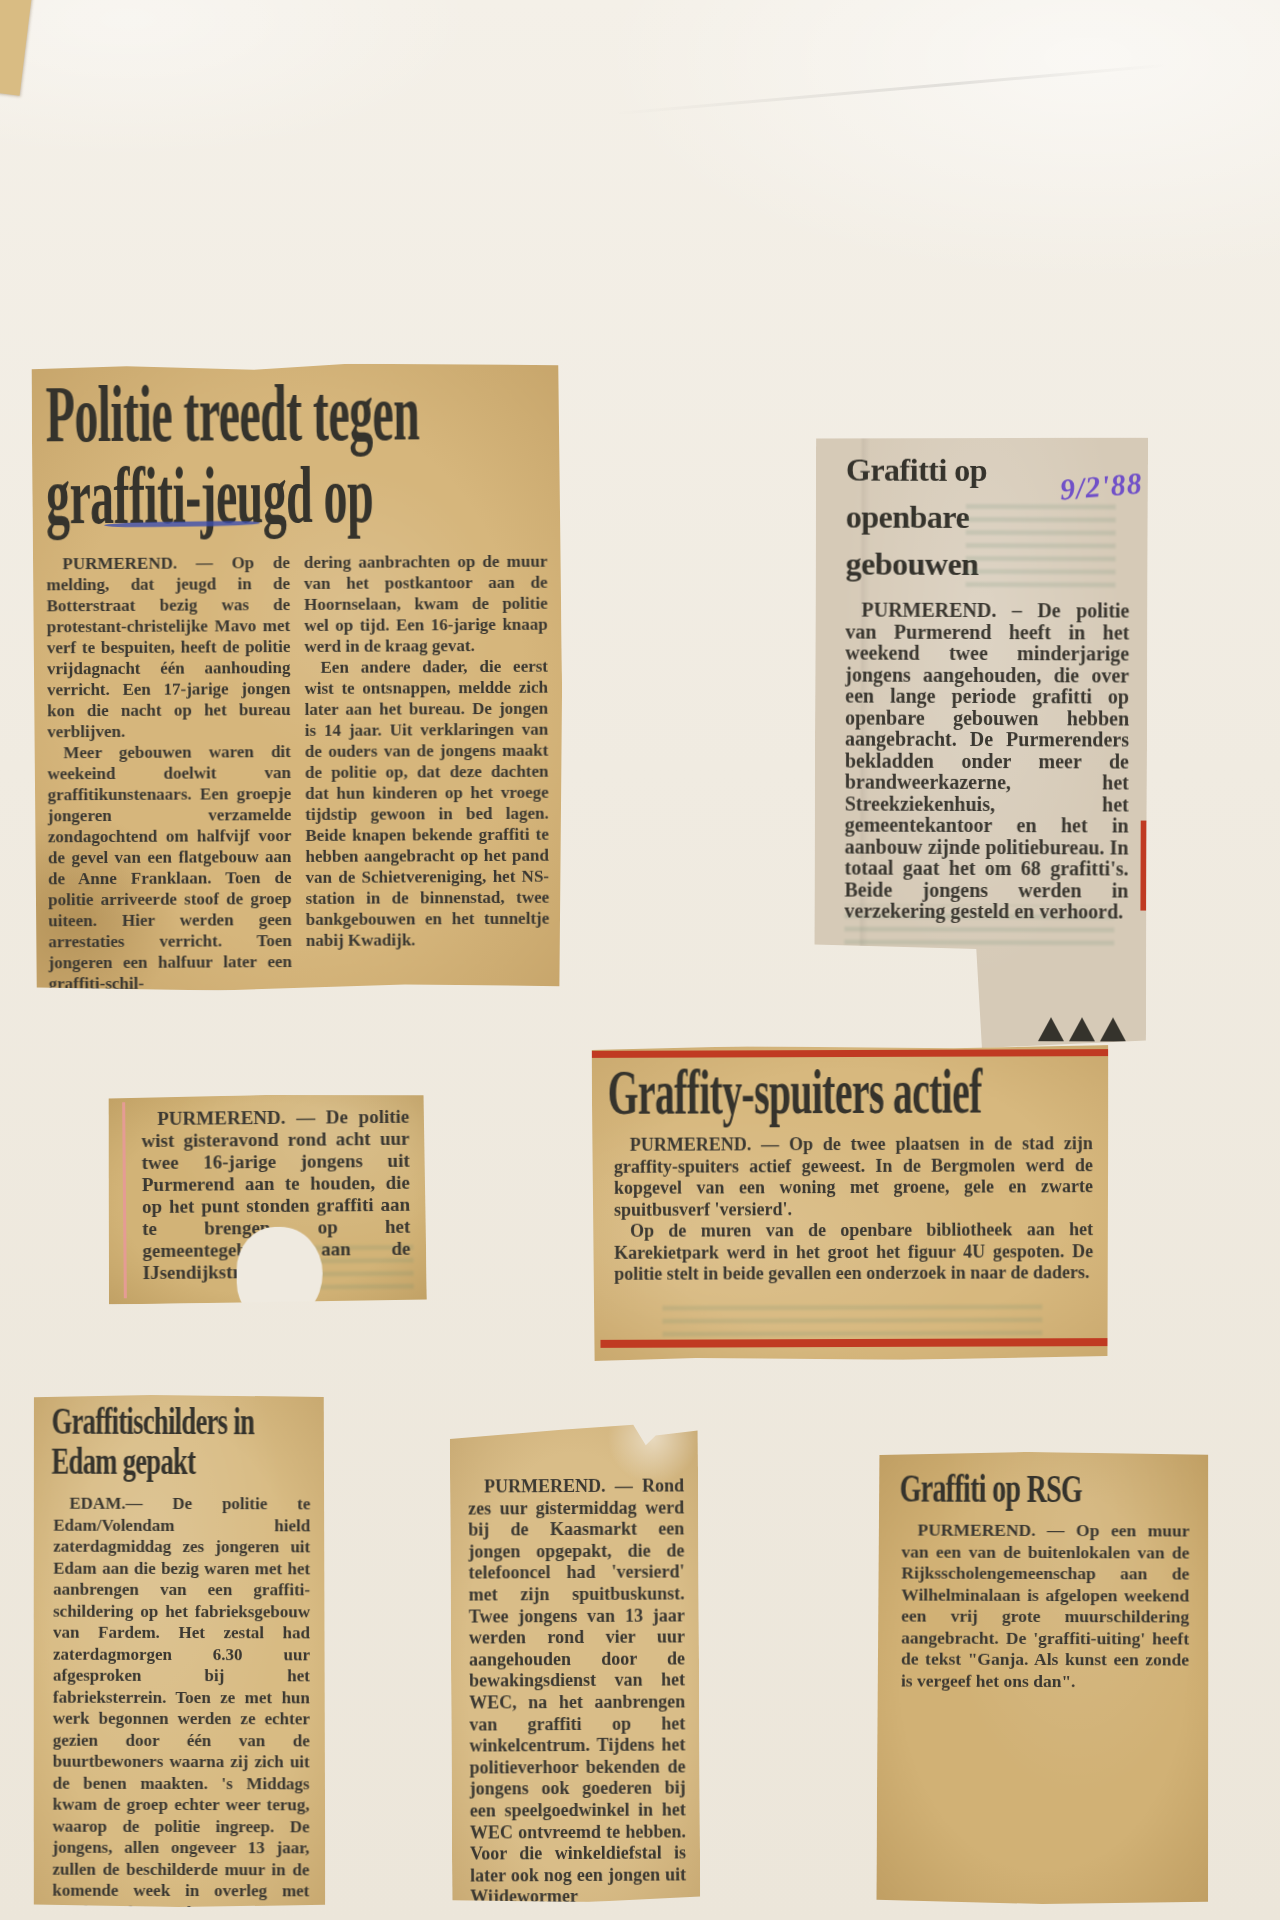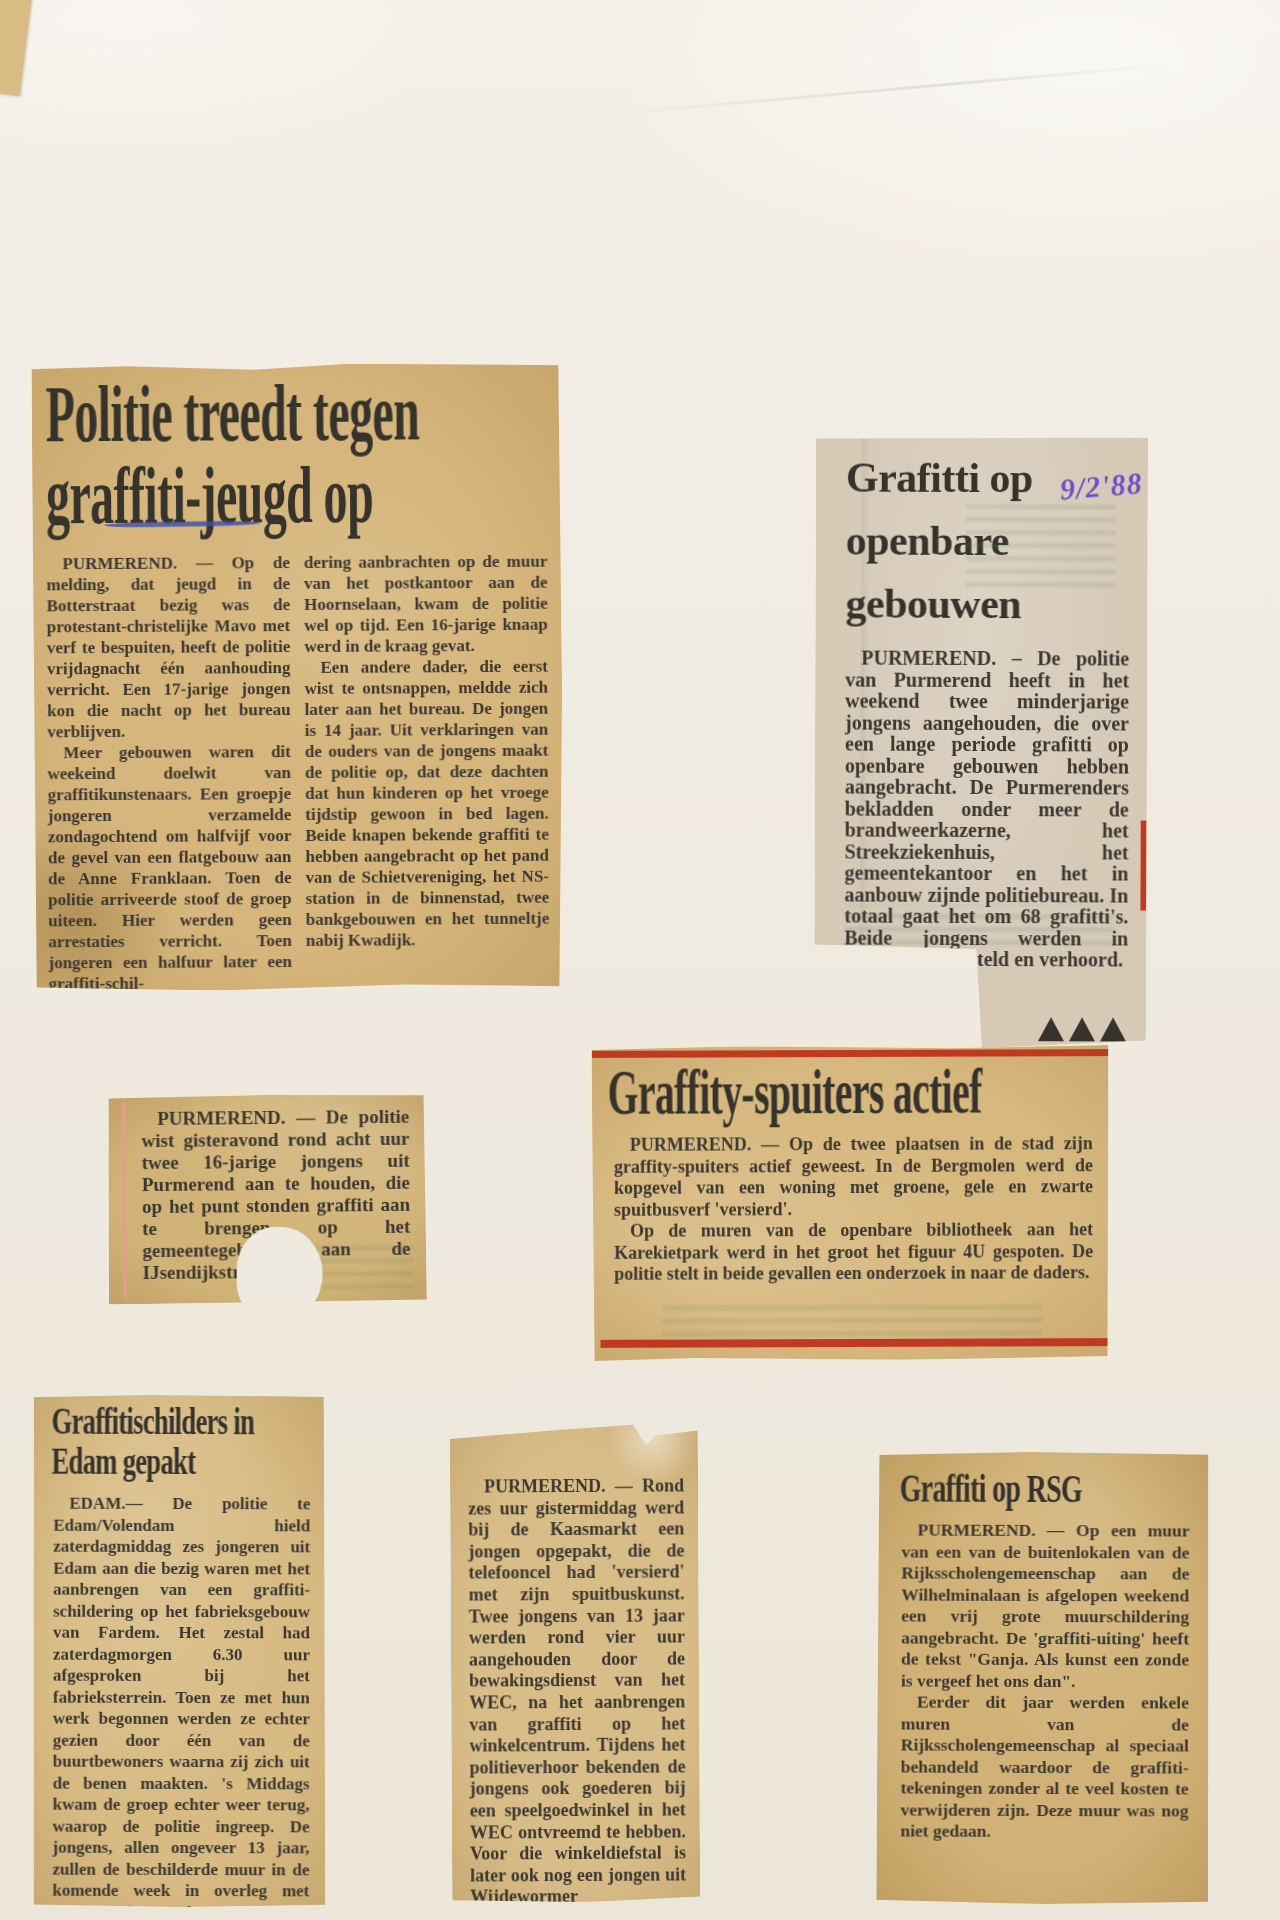--- a/index.html
+++ b/index.html
@@ -34,21 +34,21 @@
   .c1 .cols{display:flex;gap:14px;padding:0 14px;margin-top:16px;font-size:17px;line-height:21px;position:relative;z-index:1;}
   .c1 .col{width:50%;}
 
   
   .c2{left:815px;top:437px;width:332px;height:611px;transform:rotate(.2deg);
       background:
         linear-gradient(90deg, transparent 44px, rgba(0,0,0,.05) 47px, transparent 54px),
         radial-gradient(ellipse at 50% 30%, rgba(255,255,255,.18), transparent 60%),
         #d6cab7;
       clip-path:polygon(0px 2px,332px 0px,332px 603px,168px 611px,162px 512px,0px 508px);}
-  .c2 h2{width:215px;font-size:42px;line-height:63px;margin:10px 0 0 30px;letter-spacing:-.5px;}
+  .c2 h2{width:215px;font-size:32px;line-height:47px;margin:10px 0 0 30px;letter-spacing:-.5px;}
   .c2 .body{padding:12px 18px 0 30px;font-size:20px;line-height:21.5px;position:relative;z-index:1;}
   .hand-date{position:absolute;left:244px;top:32px;font-size:30px;font-style:italic;
       color:#7050c8;transform:rotate(-5deg);letter-spacing:1px;font-weight:bold;}
   .red-side{position:absolute;right:0;top:383px;width:6px;height:90px;background:#c03a22;}
   .tri-outline{position:absolute;left:40px;top:558px;}
   .tri-solid{position:absolute;left:224px;top:580px;display:flex;gap:5px;}
   .tri-solid i{width:0;height:0;border-left:13px solid transparent;border-right:13px solid transparent;
       border-bottom:24px solid #35332c;}
 
   
@@ -183,15 +183,14 @@
 <div class="paper c6">
   <div class="body">
     <p>PURMEREND. — Rond zes uur gistermiddag werd bij de Kaasmarkt een jongen opgepakt, die de telefooncel had 'versierd' met zijn spuitbuskunst. Twee jongens van 13 jaar werden rond vier uur aangehouden door de bewakingsdienst van het WEC, na het aanbrengen van graffiti op het winkelcentrum. Tijdens het politieverhoor bekenden de jongens ook goederen bij een speelgoedwinkel in het WEC ontvreemd te hebben. Voor die winkeldiefstal is later ook nog een jongen uit Wijdewormer aangehouden.</p>
   </div>
 </div>
 
 <div class="paper c7">
   <h2>Graffiti op RSG</h2>
   <div class="body">
     <p>PURMEREND. — Op een muur van een van de buitenlokalen van de Rijksscholengemeenschap aan de Wilhelminalaan is afgelopen weekend een vrij grote muurschildering aangebracht. De 'graffiti-uiting' heeft de tekst "Ganja. Als kunst een zonde is vergeef het ons dan".</p>
-    <p>Eerder dit jaar werden enkele muren van de Rijksscholengemeenschap al speciaal behandeld waardoor de graffiti-tekeningen zonder al te veel kosten te verwijderen zijn. Deze muur was nog niet gedaan.</p>
   </div>
 </div>
 
 </body></html>

